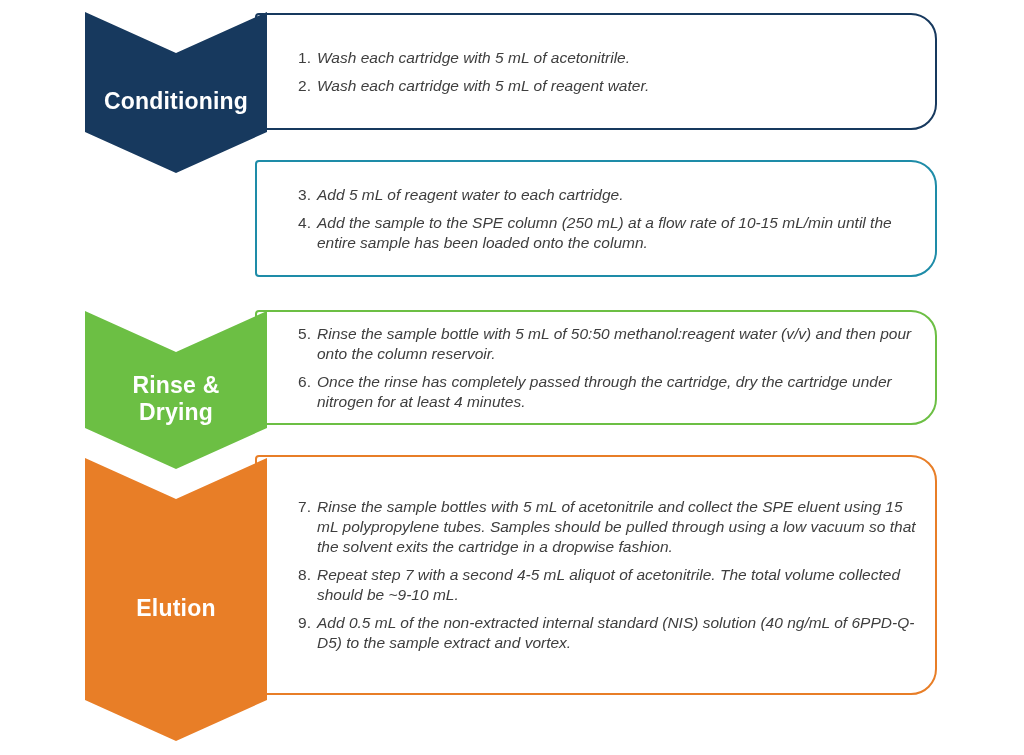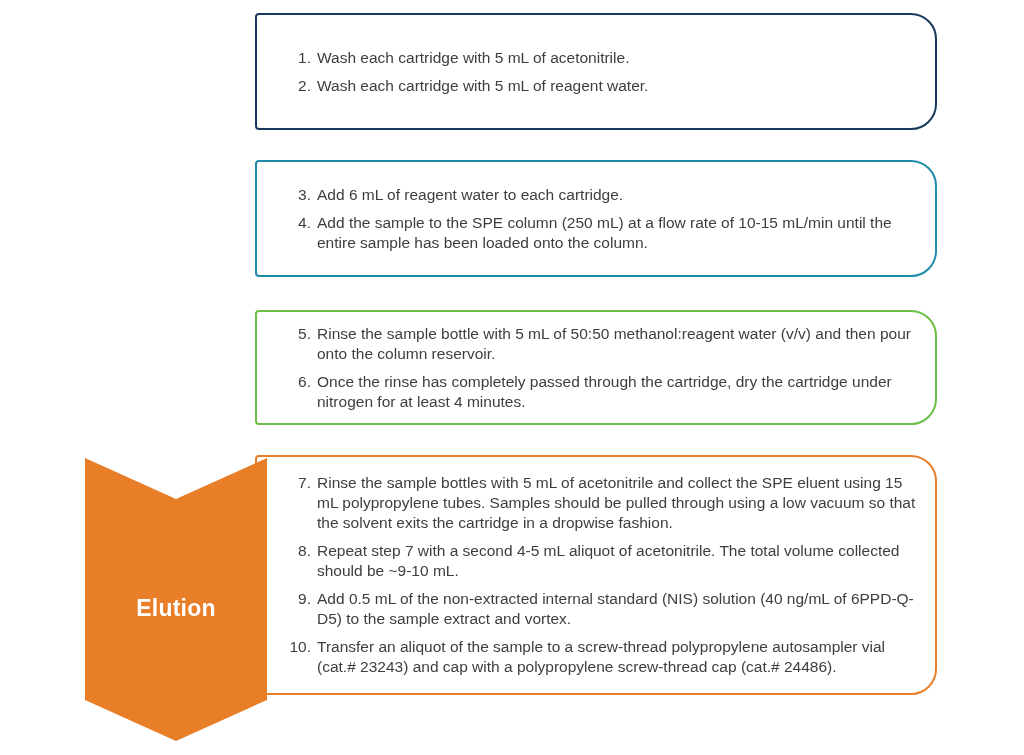--- a/index.html
+++ b/index.html
@@ -80,49 +80,57 @@
     line-height: 20px;
   }
   .step .num {
     flex: none;
     width: 26px;
     text-align: right;
     margin-right: 6px;
   }
   .step .txt {
     flex: 1;
+    font-style: italic;
   }
 </style>
 </head>
 <body>
 
 <div class="canvas">
 
+  <div class="chevron chev-0" style="--c: #17395E;">
+    <span class="chev-label">Conditioning</span>
+  </div>
   <div class="panel panel-0" style="--c: #17395E;">
     <div class="step">
       <span class="num">1.</span>
       <span class="txt">Wash each cartridge with 5 mL of acetonitrile.</span>
     </div>
     <div class="step">
       <span class="num">2.</span>
       <span class="txt">Wash each cartridge with 5 mL of reagent water.</span>
     </div>
   </div>
 
   <div class="panel panel-1" style="--c: #1E8CA8;">
     <div class="step">
       <span class="num">3.</span>
-      <span class="txt">Add 6 mL of reagent water to each cartridge.</span>
+      <span class="txt">Add 5 mL of reagent water to each cartridge.</span>
     </div>
     <div class="step">
       <span class="num">4.</span>
       <span class="txt">Add the sample to the SPE column (250 mL) at a flow rate of 10-15 mL/min until the entire sample has been loaded onto the column.</span>
     </div>
   </div>
 
+  <div class="chevron chev-2" style="--c: #6CBF44;">
+    <span class="chev-label">Rinse &amp;
+Drying</span>
+  </div>
   <div class="panel panel-2" style="--c: #6CBF44;">
     <div class="step">
       <span class="num">5.</span>
       <span class="txt">Rinse the sample bottle with 5 mL of 50:50 methanol:reagent water (v/v) and then pour onto the column reservoir.</span>
     </div>
     <div class="step">
       <span class="num">6.</span>
       <span class="txt">Once the rinse has completely passed through the cartridge, dry the cartridge under nitrogen for at least 4 minutes.</span>
     </div>
   </div>
@@ -136,19 +144,15 @@
       <span class="txt">Rinse the sample bottles with 5 mL of acetonitrile and collect the SPE eluent using 15 mL polypropylene tubes. Samples should be pulled through using a low vacuum so that the solvent exits the cartridge in a dropwise fashion.</span>
     </div>
     <div class="step">
       <span class="num">8.</span>
       <span class="txt">Repeat step 7 with a second 4-5 mL aliquot of acetonitrile. The total volume collected should be ~9-10 mL.</span>
     </div>
     <div class="step">
       <span class="num">9.</span>
       <span class="txt">Add 0.5 mL of the non-extracted internal standard (NIS) solution (40 ng/mL of 6PPD-Q-D5) to the sample extract and vortex.</span>
     </div>
-    <div class="step">
-      <span class="num">10.</span>
-      <span class="txt">Transfer an aliquot of the sample to a screw-thread polypropylene autosampler vial (cat.# 23243) and cap with a polypropylene screw-thread cap (cat.# 24486).</span>
-    </div>
   </div>
 
 </div>
 
 </body></html>

